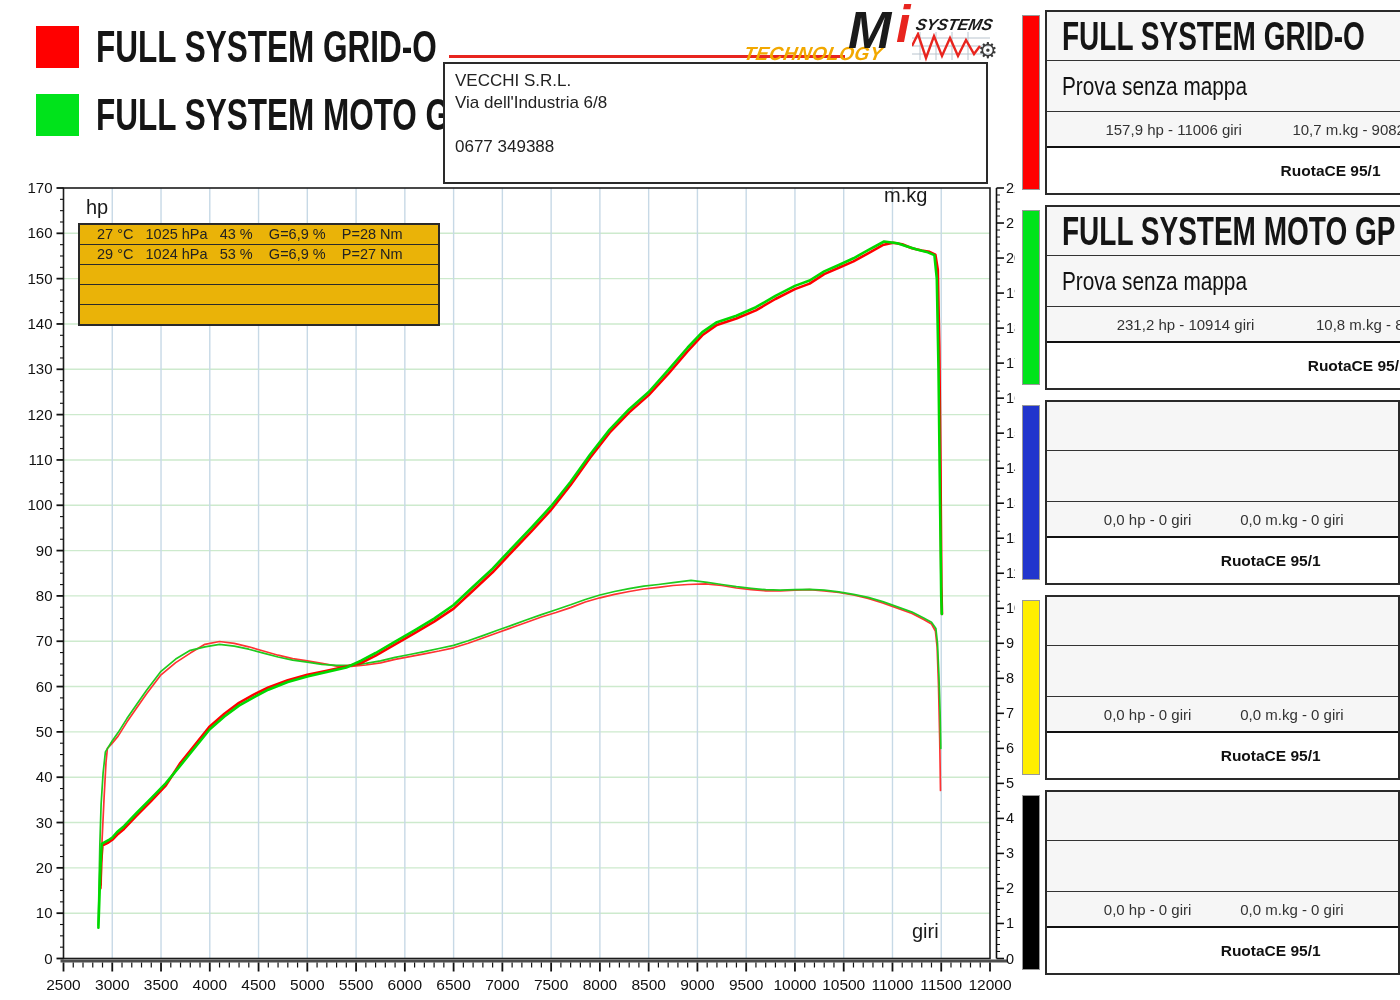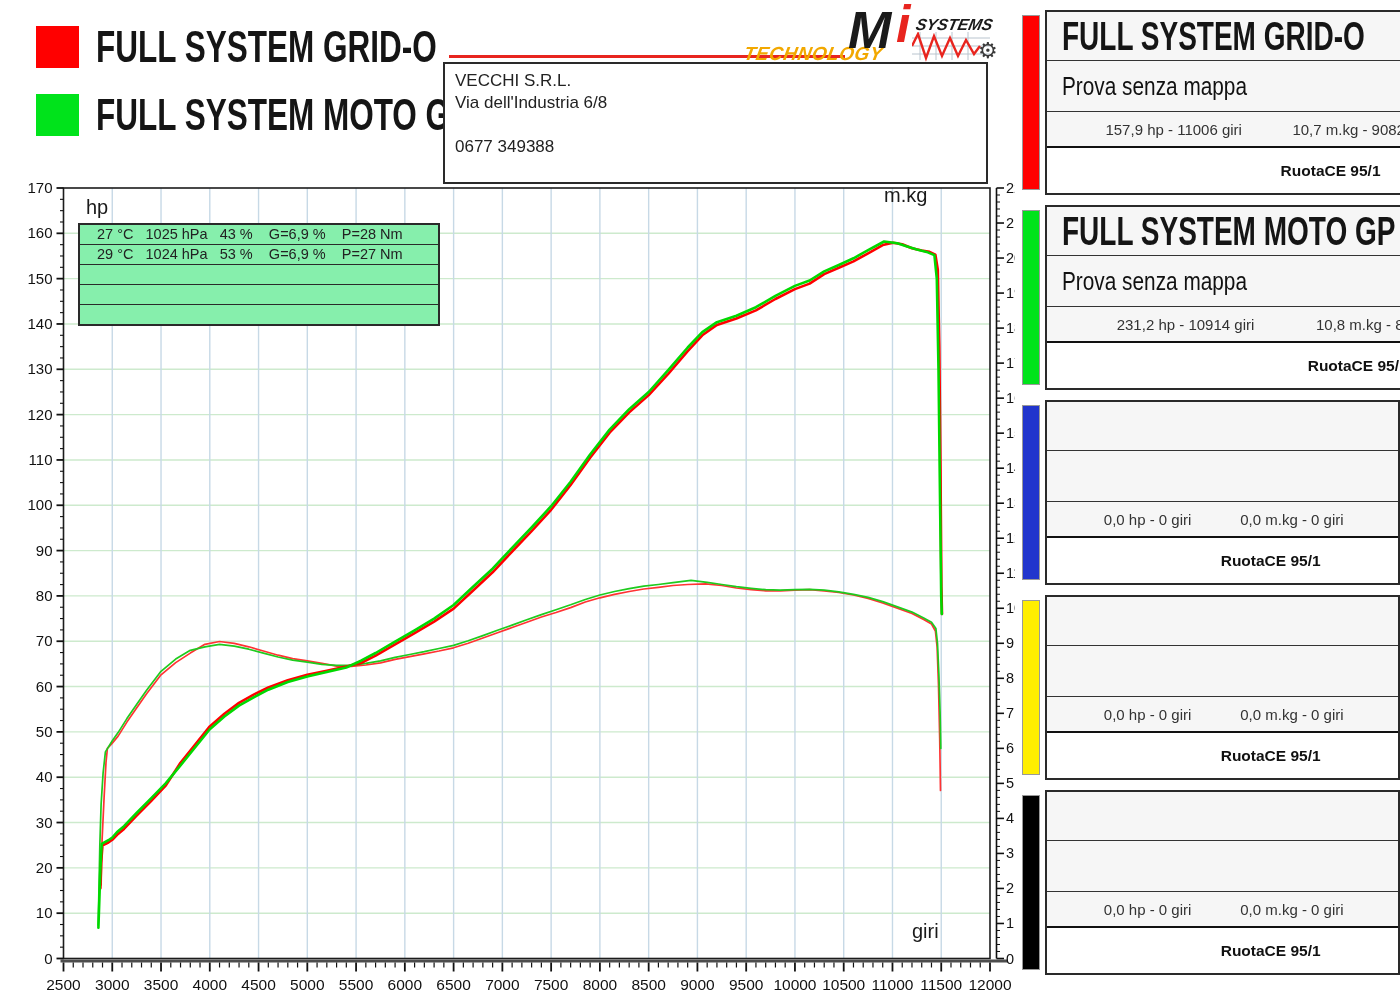--- a/index.html
+++ b/index.html
@@ -23,21 +23,21 @@
   #logo-m{position:absolute;left:104px;top:-6px;font-size:52px;font-weight:900;font-style:italic;color:#1a1a1a;line-height:52px;}
   #logo-i{position:absolute;left:152px;top:-12px;font-size:52px;font-weight:900;font-style:italic;color:#e8251f;line-height:52px;}
   #logo-sys{position:absolute;left:172px;top:6px;font-size:16px;font-weight:900;font-style:italic;color:#1a1a1a;transform:skewX(-12deg);}
   #logo-wave{position:absolute;left:168px;top:22px;}
   #address-box{left:443px;top:62px;width:545px;height:122px;border:2px solid #2a2a2a;background:#fff;
                box-sizing:border-box;padding:6px 10px;font-size:17px;line-height:22px;color:#222;}
   .addr-line{white-space:pre;}
 
   
   #chart-svg{left:0;top:180px;}
-  #env-table{left:78px;top:223px;width:362px;border:2px solid #2a2a2a;background:#86efac;box-sizing:border-box;}
+  #env-table{left:78px;top:223px;width:362px;border:2px solid #2a2a2a;background:#eab308;box-sizing:border-box;}
   .env-row{height:19px;border-bottom:1.5px solid #2a2a2a;font-size:14.5px;line-height:19px;
            padding-left:17px;white-space:pre;color:#222;}
   .env-row:last-child{border-bottom:none;}
   .corner-label{font-size:20px;color:#1a1a1a;}
 
   
   #panels{left:1022px;top:0;width:378px;}
   .panel{position:absolute;left:0;width:378px;height:185px;display:flex;}
   .panel-bar{width:18px;height:175px;margin-top:5px;border:1px solid #999;box-sizing:border-box;flex:0 0 auto;}
   .panel-box{flex:1;margin-left:5px;border:2px solid #2a2a2a;background:#f6f6f6;box-sizing:border-box;

